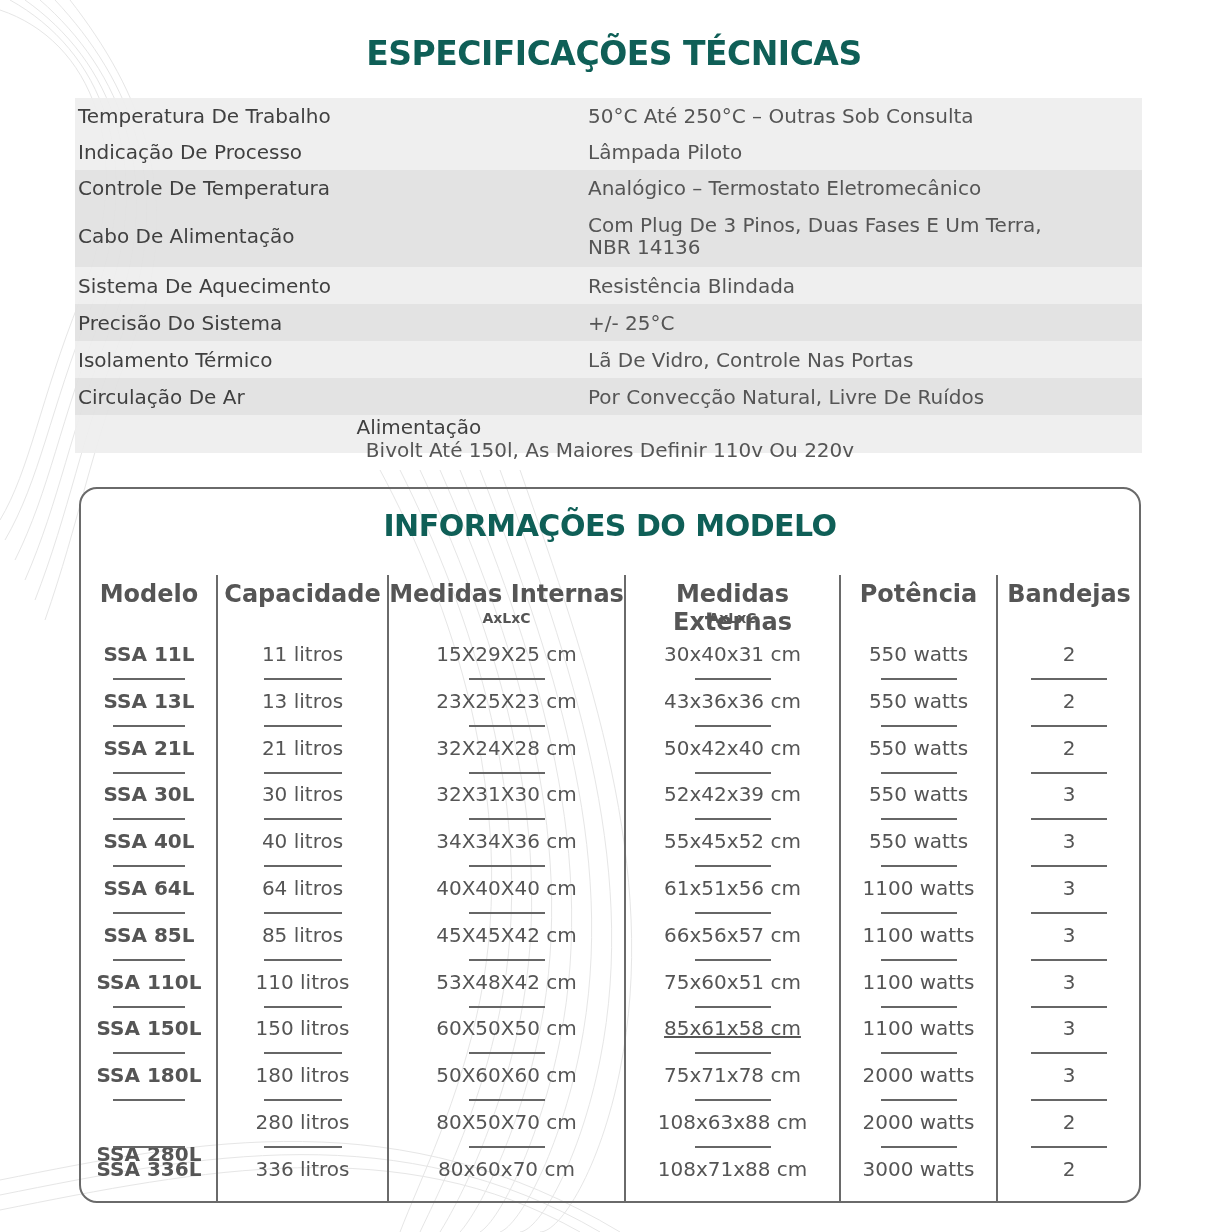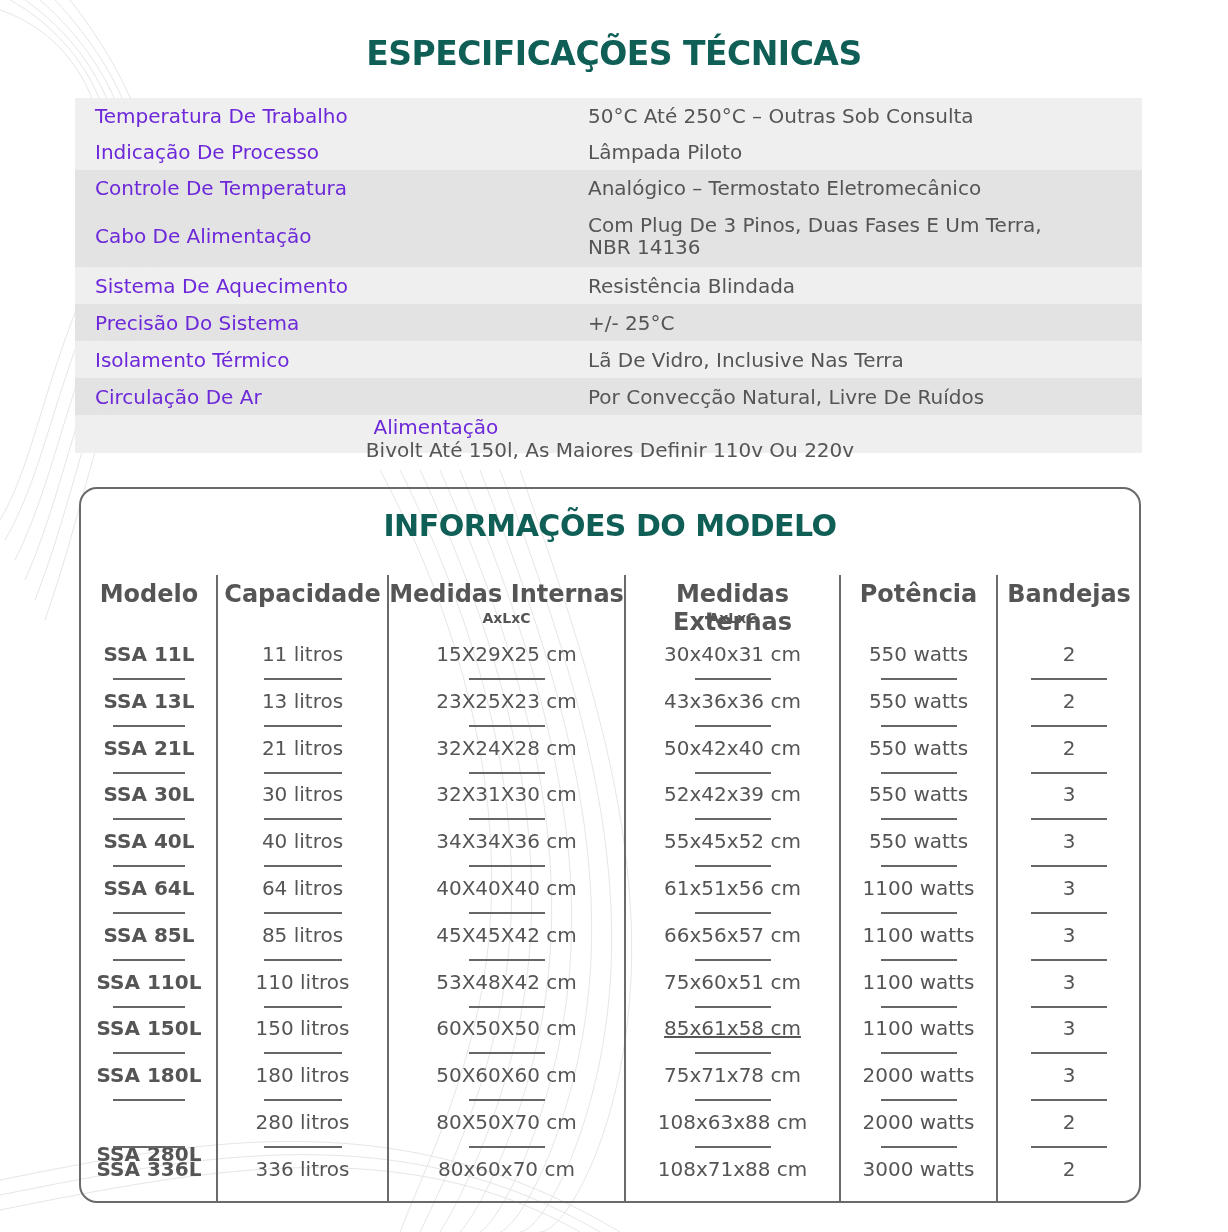--- a/index.html
+++ b/index.html
@@ -11,21 +11,21 @@
   .page-title {
     position: absolute; left: 0; top: 34px; width: 1228px; text-align: center;
     font-family: "DejaVu Sans", sans-serif; font-weight: 900; font-size: 33px;
     color: #0f5f57; letter-spacing: -0.5px; z-index: 2;
   }
 
   .spec-table { position: absolute; left: 75px; top: 98px; width: 1067px; z-index: 2; }
   .spec-row { display: flex; align-items: center; width: 100%; }
   .spec-row.odd { background: rgba(238,238,238,0.92); }
   .spec-row.even { background: rgba(225,225,225,0.92); }
-  .spec-label { width: 510px; padding-left: 20px; font-size: 20px; color: #6d28d9; }
+  .spec-label { width: 510px; padding-left: 3px; font-size: 20px; color: #404040; }
   .spec-value { flex: 1; padding-left: 3px; font-size: 20px; color: #555; line-height: 22px; }
 
   .model-box {
     position: absolute; left: 79px; top: 487px; width: 1062px; height: 716px;
     border: 2.5px solid #6a6a6a; border-radius: 18px; z-index: 2; background: transparent;
   }
   .model-title {
     position: absolute; left: 0; top: 19px; width: 100%; text-align: center;
     font-weight: 900; font-size: 30px; color: #0f5f57; letter-spacing: -0.5px;
   }
@@ -84,21 +84,21 @@
   <div class="spec-row odd" style="height:37px;">
     <div class="spec-label">Sistema De Aquecimento</div>
     <div class="spec-value">Resistência Blindada</div>
   </div>
   <div class="spec-row even" style="height:37px;">
     <div class="spec-label">Precisão Do Sistema</div>
     <div class="spec-value">+/- 25°C</div>
   </div>
   <div class="spec-row odd" style="height:37px;">
     <div class="spec-label">Isolamento Térmico</div>
-    <div class="spec-value">Lã De Vidro, Inclusive Nas Terra</div>
+    <div class="spec-value">Lã De Vidro, Controle Nas Portas</div>
   </div>
   <div class="spec-row even" style="height:37px;">
     <div class="spec-label">Circulação De Ar</div>
     <div class="spec-value">Por Convecção Natural, Livre De Ruídos</div>
   </div>
   <div class="spec-row odd" style="height:38px;flex-direction:column;">
     <div class="spec-label">Alimentação</div>
     <div class="spec-value">Bivolt Até 150l, As Maiores Definir 110v Ou 220v</div>
   </div>
 </div>

